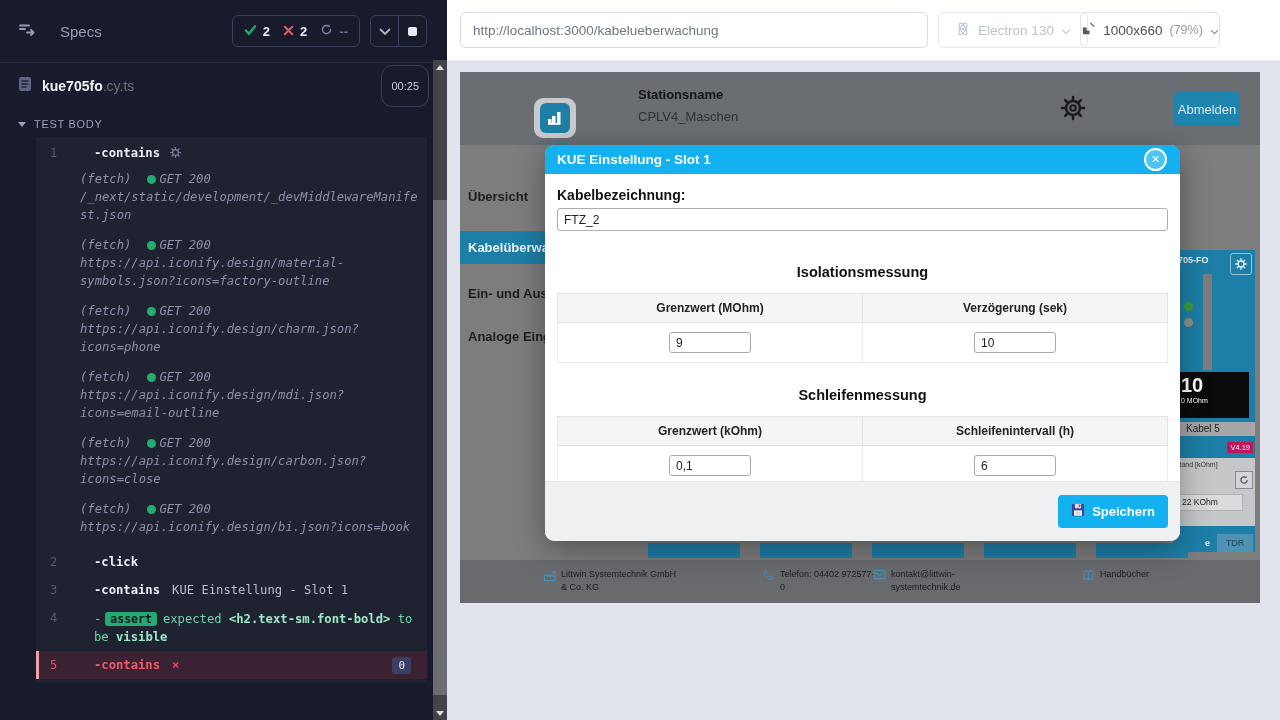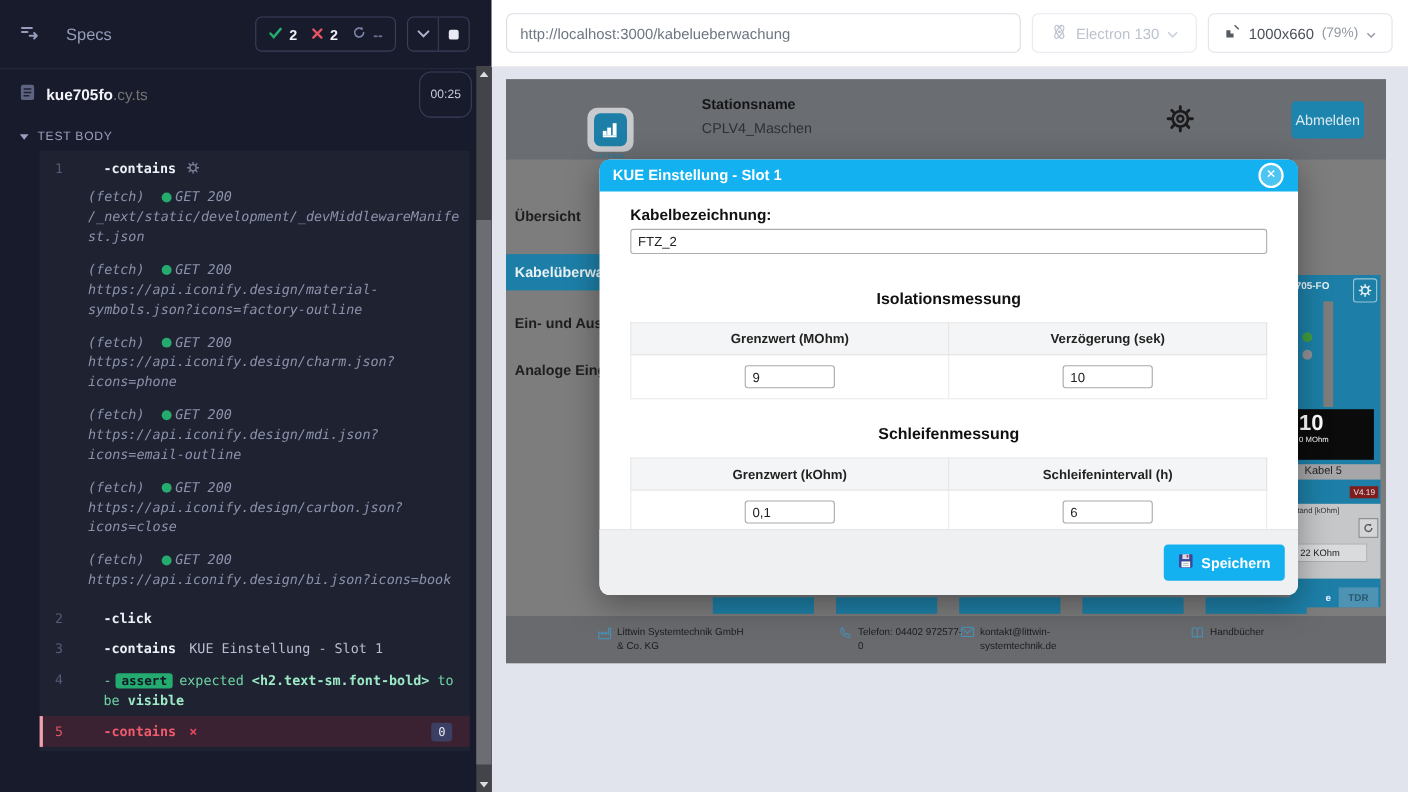--- a/index.html
+++ b/index.html
@@ -48,21 +48,21 @@
   .sb-arrow{position:absolute;left:0;width:14px;height:14px;display:flex;align-items:center;justify-content:center;}
   .tri-up{width:0;height:0;border-left:4px solid transparent;border-right:4px solid transparent;border-bottom:5px solid #dcdcdc;}
   .tri-down{width:0;height:0;border-left:4px solid transparent;border-right:4px solid transparent;border-top:5px solid #dcdcdc;}
   .sb-thumb{position:absolute;left:0;top:140px;width:14px;height:495px;background:#6c6d72;}
 
   
   .topbar{position:absolute;left:447px;top:0;width:833px;height:60px;background:#fff;border-bottom:1px solid #e9eaee;}
   .url-input{position:absolute;left:13px;top:12px;width:468px;height:36px;border:1px solid #d9dde3;border-radius:6px;padding:0 12px;font-size:13.5px;color:#6e7683;font-family:"Liberation Sans",sans-serif;box-sizing:border-box;background:#fff;}
   .select-box{position:absolute;top:12px;height:36px;border-radius:6px;display:flex;align-items:center;box-sizing:border-box;gap:7px;}
   .browser-box{left:491px;width:150px;border:1px solid #e6e9ef;color:#bcc3cf;font-size:13.5px;justify-content:center;}
-  .viewport-box{left:651px;width:168px;border:1px solid #e0e4ea;color:#4a4f58;font-size:13.5px;justify-content:center;}
+  .viewport-box{left:633px;width:140px;border:1px solid #e0e4ea;color:#4a4f58;font-size:13.5px;justify-content:center;}
   .vp-zoom{color:#9298a3;font-size:12.5px;}
 
   
   .aut{position:absolute;left:460px;top:72px;width:800px;height:531px;background:#7d7d7d;overflow:hidden;}
   .aut-header{position:absolute;left:0;top:0;width:800px;height:73px;background:#6a6d71;}
   .logo{position:absolute;left:74px;top:26px;width:42px;text-align:center;z-index:2;}
   .logo-box{width:42px;height:40px;background:#c9cacd;border-radius:9px;display:flex;align-items:center;justify-content:center;}
   .logo-inner{width:30px;height:30px;background:#1d7fa7;border-radius:6px;display:flex;align-items:center;justify-content:center;}
   .logo-text{font-size:5.5px;font-weight:bold;color:#2a7d9c;margin-top:2px;letter-spacing:.4px;}
   .station{position:absolute;left:178px;top:15px;}
@@ -77,21 +77,21 @@
   .fragment{position:absolute;left:713px;top:178px;width:82px;height:302px;background:#1d7fa7;}
   .frag-title{position:absolute;left:5px;top:5px;color:#e8f2f7;font-size:9px;font-weight:bold;}
   .frag-gearbox{position:absolute;right:3px;top:3px;width:20px;height:20px;border:1px solid rgba(255,255,255,.55);border-radius:3px;display:flex;align-items:center;justify-content:center;}
   .frag-gap{position:absolute;left:30px;top:24px;width:9px;height:96px;background:#7d7d7d;}
   .dot-g{position:absolute;left:11px;top:52px;width:9px;height:9px;border-radius:50%;background:#3f9e3f;}
   .dot-gr{position:absolute;left:11px;top:68px;width:9px;height:9px;border-radius:50%;background:#8f9093;}
   .frag-display{position:absolute;left:0;top:122px;width:76px;height:46px;background:#0b0b0b;color:#fff;}
   .frag-value{font-size:20px;font-weight:bold;padding:2px 0 0 8px;}
   .frag-unit{font-size:7px;padding-left:8px;}
   .frag-cable{position:absolute;left:0;top:172px;width:82px;height:14px;background:#a6a6a8;color:#222;font-size:10px;line-height:14px;padding-left:13px;box-sizing:border-box;}
-  .frag-version{position:absolute;right:2px;top:192px;font-size:7.5px;color:#dfeaf0;background:#7f1d1d;padding:1px 3px;}
+  .frag-version{position:absolute;right:2px;top:192px;font-size:7.5px;color:#dfeaf0;background:#be185d;padding:1px 3px;}
   .frag-panel{position:absolute;left:0;top:208px;width:82px;height:68px;background:#c6c7c9;}
   .frag-meas-label{font-size:7px;color:#333;padding:3px 0 0 3px;}
   .frag-refresh{position:absolute;right:2px;top:13px;width:16px;height:16px;border:1px solid #8a8a8a;background:#d4d5d7;display:flex;align-items:center;justify-content:center;}
   .frag-meas-value{position:absolute;left:4px;top:36px;width:60px;height:15px;background:#dadbdd;border:1px solid #b0b0b0;font-size:8.5px;color:#222;line-height:15px;padding-left:4px;}
   .frag-tab1{position:absolute;left:0;top:284px;width:42px;height:18px;background:#1d7fa7;color:#eef;font-size:9px;font-weight:bold;text-align:right;line-height:18px;padding-right:5px;box-sizing:border-box;}
   .frag-tab2{position:absolute;left:44px;top:284px;width:36px;height:18px;background:#4e93b4;color:#2a5a70;font-size:9px;font-weight:bold;text-align:center;line-height:18px;}
 
   
   .bars-group{position:absolute;top:458px;width:92px;height:28px;}
   .bar-top{width:60px;height:11px;margin:0 auto;background:#1d7fa7;}
@@ -99,21 +99,21 @@
 
   
   .aut-footer{position:absolute;left:0;top:488px;width:800px;height:43px;background:#696a6e;}
   .foot-item{position:absolute;top:8px;display:flex;gap:5px;font-size:9px;color:#1c1c1e;line-height:1.45;}
   .foot-icon{flex:none;margin-top:1px;}
 
   
   .modal{position:absolute;left:85px;top:73px;width:635px;height:396px;background:#fff;border-radius:10px;box-shadow:0 8px 30px rgba(0,0,0,.35);z-index:10;}
   .modal-titlebar{height:29px;background:#14b1f1;border-radius:9px 9px 0 0;color:#fff;font-weight:bold;font-size:13.5px;line-height:29px;padding-left:12px;position:relative;}
   .modal-close{position:absolute;right:13px;top:3px;width:23px;height:23px;border-radius:50%;background:#4cc5f3;border:2px solid #fff;color:#fff;font-size:11px;line-height:19px;text-align:center;box-sizing:border-box;cursor:default;}
-  .modal-body{padding:9px 28px 0;}
+  .modal-body{padding:9px 12px 0;}
   .field-label{font-size:14px;font-weight:bold;color:#111;margin:4px 0 5px;}
   .text-input{width:100%;height:23px;border:1px solid #adadad;border-radius:3px;font-size:12px;padding:2px 6px;color:#222;box-sizing:border-box;font-family:"Liberation Sans",sans-serif;}
   .sec-heading{text-align:center;font-weight:bold;font-size:14.5px;color:#111;}
   .h1sp{margin-top:33px;} .h2sp{margin-top:24px;}
   table.mtab{width:100%;border-collapse:collapse;margin-top:13px;border:1px solid #e0e0e0;}
   table.mtab th{background:#f4f5f6;font-size:12px;font-weight:bold;color:#222;padding:7px 0;border:1px solid #e4e4e4;width:50%;}
   table.mtab td{text-align:center;padding:9px 0;border:1px solid #ececec;}
   .cell-input{width:82px;height:21px;border:1px solid #a9a9a9;border-radius:3px;font-size:12px;padding:2px 6px;color:#222;box-sizing:border-box;font-family:"Liberation Sans",sans-serif;}
   .modal-footer{position:absolute;left:0;bottom:0;width:100%;height:60px;background:#eef0f2;border-top:1px solid #e2e4e6;border-radius:0 0 9px 9px;display:flex;align-items:center;justify-content:flex-end;padding-right:12px;gap:10px;box-sizing:border-box;}
   .cyan-btn{display:inline-flex;align-items:center;gap:7px;background:#14b1f1;color:#fff;font-weight:bold;font-size:13px;height:33px;padding:0 13px;border:none;border-radius:4px;font-family:"Liberation Sans",sans-serif;}

